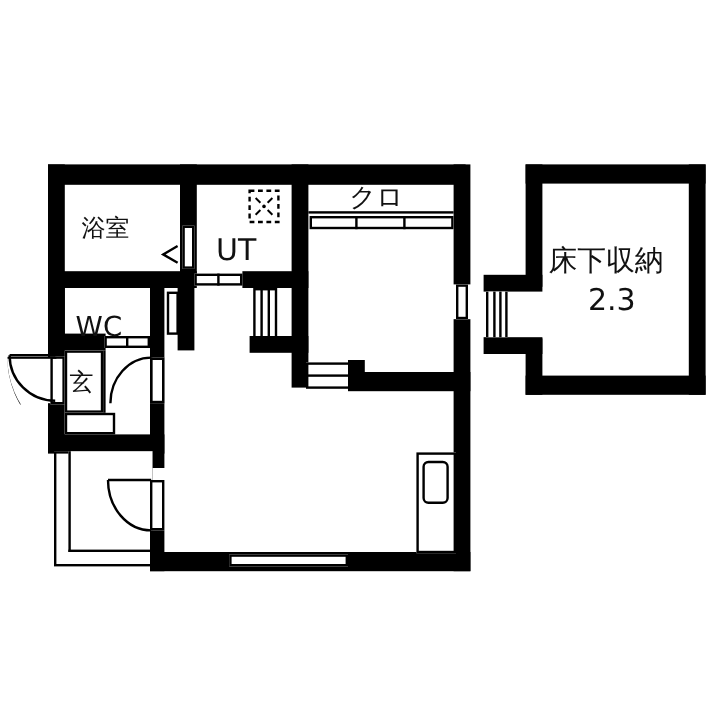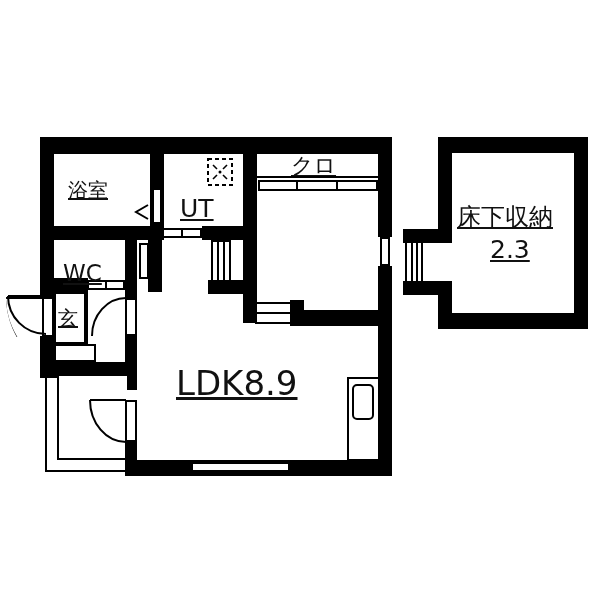--- a/index.html
+++ b/index.html
@@ -2,21 +2,21 @@
 <html><head>
   <meta charset="utf-8">
   <style>
     html, body { margin:0; padding:0; background:#ffffff; }
     #plan { position:relative; width:600px; height:600px; background:#ffffff; overflow:hidden;
             font-family:"DejaVu Sans","Liberation Sans",sans-serif; color:#111; }
     .w { position:absolute; background:#000; }
     .o { position:absolute; background:#fff; box-sizing:border-box; }
     .ln { position:absolute; background:#000; }
     .thin { position:absolute; box-sizing:border-box; border:2px solid #000; background:#fff; }
-    .lbl { position:absolute; white-space:nowrap; line-height:1; color:#111;text-decoration:underline; }
+    .lbl { position:absolute; white-space:nowrap; line-height:1; color:#111; }
     .door-arc { position:absolute; box-sizing:border-box; border:2px solid #000; background:transparent; }
   </style>
 </head>
 <body>
 
 <div id="plan">
 
   <div class="w" style="left:40px;top:137px;width:348px;height:17px;"></div>
   <div class="w" style="left:40px;top:137px;width:14px;height:160px;"></div>
   <div class="w" style="left:40px;top:336px;width:14px;height:40px;"></div>
@@ -96,21 +96,20 @@
 
   <div class="thin" style="left:45px;top:376px;width:82px;height:96px;"></div>
   <div class="thin" style="left:57px;top:376px;width:70px;height:84px;border-top:none;border-right:none;"></div>
   <div class="o" style="left:125px;top:400px;width:12px;height:42px;border:2px solid #000;"></div>
   <svg style="position:absolute;left:88px;top:398px;" width="40" height="46" viewBox="0 0 40 46">
     <line x1="2" y1="2" x2="38" y2="2" stroke="#000" stroke-width="2"></line>
     <path d="M2 2 A36 42 0 0 0 38 44" fill="none" stroke="#000" stroke-width="2"></path>
   </svg>
   <div class="w" style="left:125px;top:442px;width:12px;height:34px;"></div>
 
-  <div class="lbl" style="left:176px;top:366px;font-size:34px;">LDK8.9</div>
 
   <div class="thin" style="left:347px;top:377px;width:33px;height:84px;"></div>
   <div class="thin" style="left:352px;top:384px;width:22px;height:36px;border-radius:5px;"></div>
 
   <div class="w" style="left:438px;top:137px;width:150px;height:16px;"></div>
   <div class="w" style="left:574px;top:137px;width:14px;height:192px;"></div>
   <div class="w" style="left:438px;top:313px;width:150px;height:16px;"></div>
   <div class="w" style="left:438px;top:137px;width:14px;height:102px;"></div>
   <div class="w" style="left:438px;top:282px;width:14px;height:47px;"></div>
   <div class="w" style="left:403px;top:229px;width:49px;height:14px;"></div>

